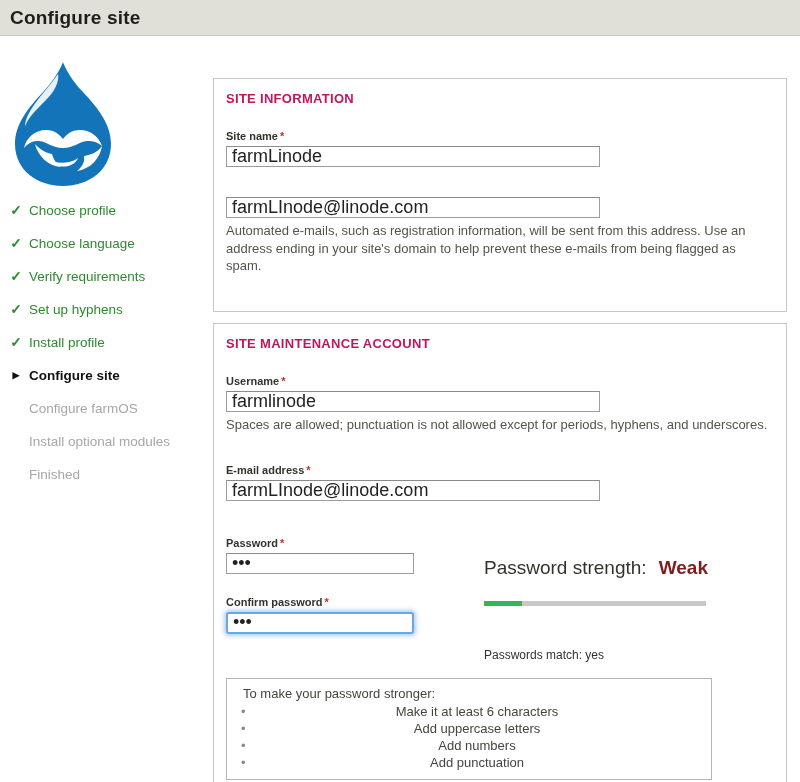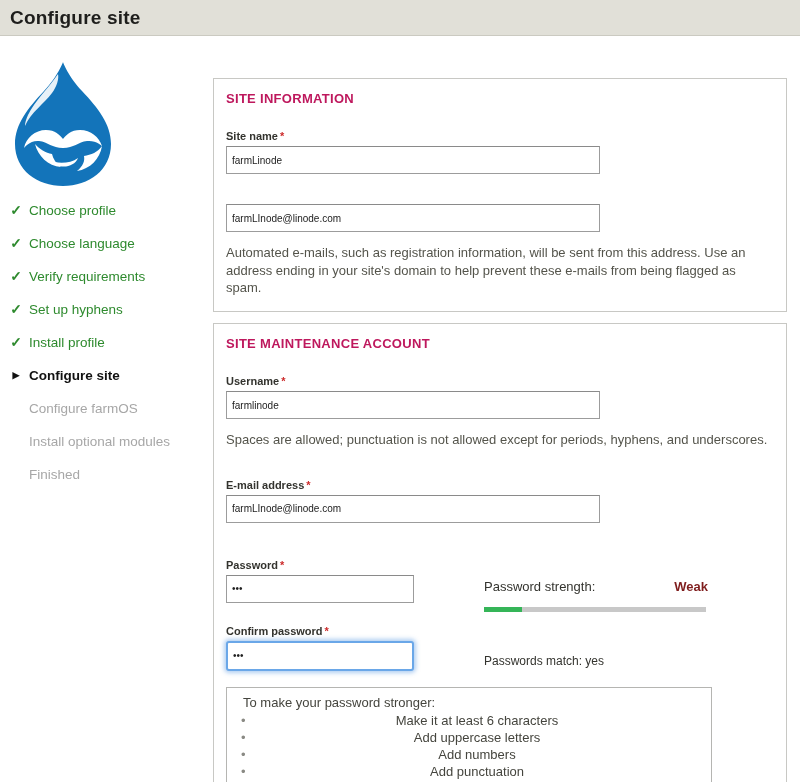--- a/index.html
+++ b/index.html
@@ -53,41 +53,41 @@
   .form-item + .form-item { margin-top: 30px; }
   .form-label {
     display: block; font-size: 11px; font-weight: bold; color: #33332e;
     margin-bottom: 4px;
   }
   .req { color: #cc2a2a; font-weight: bold; margin-left: 2px; }
   .text-input {
     width: 374px; height: 21px;
     border: 1px solid #9c9c9c; border-top-color: #8a8a8a;
     background: #ffffff; color: #222222;
-    font-family: "Liberation Sans", sans-serif; font-size: 10px;
-    padding: 13px 5px;
+    font-family: "Liberation Sans", sans-serif; font-size: 18px;
+    padding: 6px 5px;
   }
   .text-input.narrow { width: 188px; }
   .text-input.focused {
     border: 2px solid #6aa7e8; border-radius: 3px;
     box-shadow: 0 0 4px 2px rgba(100,160,230,0.5);
     height: 22px;
   }
   .description {
     font-size: 13px; color: #54544b; line-height: 1.35;
-    margin-top: 12px; max-width: 545px;
+    margin-top: 4px; max-width: 545px;
   }
   
   .password-area { display: flex; margin-top: 36px; }
   .password-col { width: 258px; }
   .password-col .form-item + .form-item { margin-top: 22px; }
   .strength-col { width: 224px; padding-top: 20px; }
   .strength-row {
     display: flex; justify-content: space-between; align-items: baseline;
-    font-size: 13px; color: #33332e; margin-bottom: 13px;
+    font-size: 19px; color: #33332e; margin-bottom: 22px;
   }
   .strength-value { font-weight: bold; color: #7f1d1d; }
   .strength-bar { width: 222px; height: 5px; background: #c8c8c8; }
   .strength-bar-fill { height: 5px; background: #35b558; width: 17%; }
   .match-text { font-size: 12px; color: #33332e; margin-top: 42px; }
   
   .tips-box {
     margin-top: 16px; width: 486px;
     border: 1px solid #b5b5b2;
     padding: 7px 10px 8px 16px;

